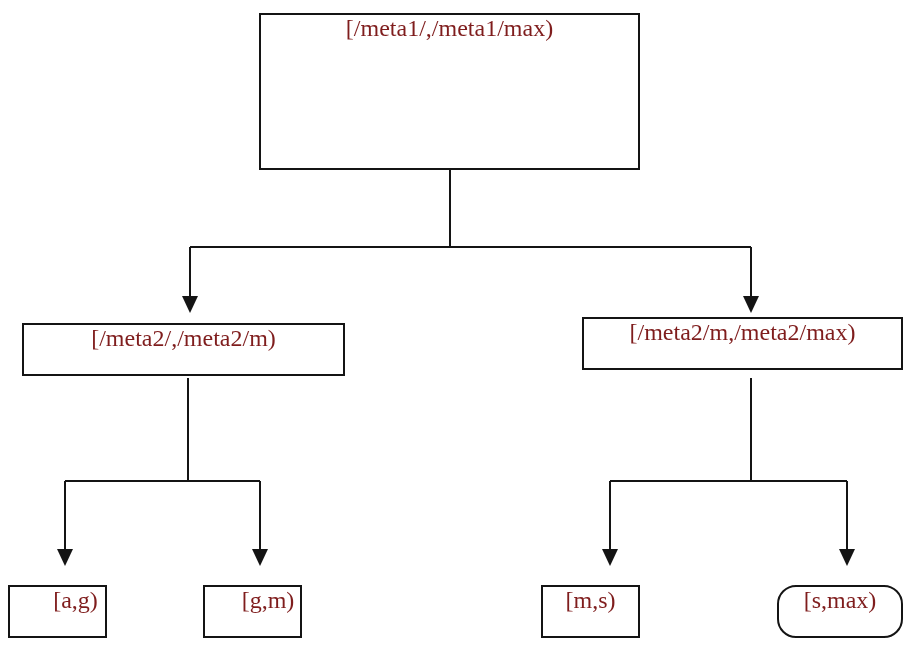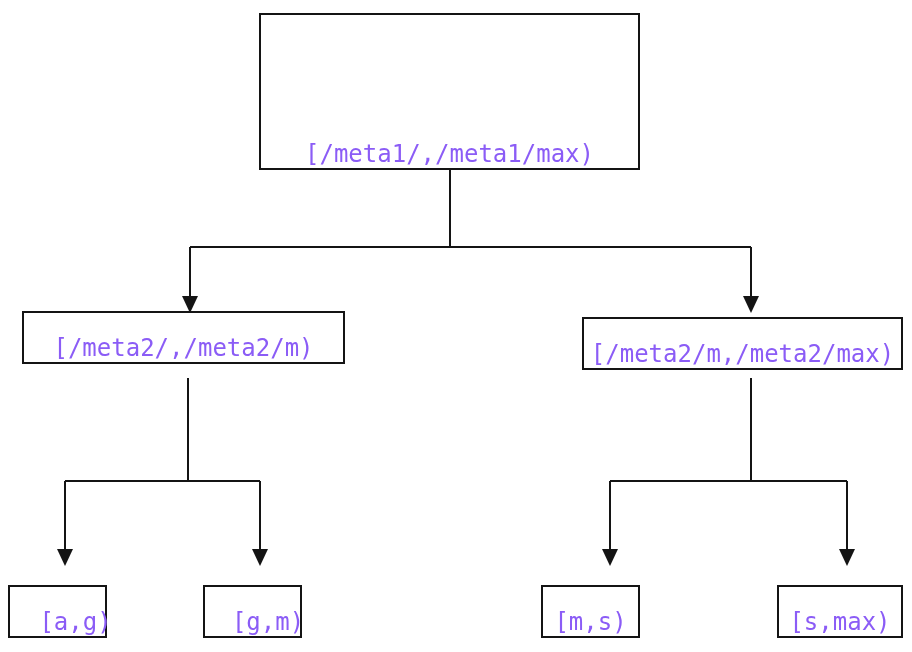--- a/index.html
+++ b/index.html
@@ -20,35 +20,36 @@
     left: 0;
     top: 0;
     z-index: 0;
   }
   .node {
     position: absolute;
     box-sizing: border-box;
     background: #ffffff;
     border: 2px solid #141414;
     display: flex;
-    align-items: flex-end;
+    align-items: flex-start;
     justify-content: center;
-    color: #8b5cf6;
+    color: #7f1d1d;
     font-size: 24px;
     letter-spacing: 0px;
     white-space: nowrap;
     z-index: 1;
+    font-family: Liberation Serif, serif;
   }
   .node-root   { left: 259px; top: 13px;  width: 381px; height: 157px; }
-  .node-left   { left: 22px;  top: 311px; width: 323px; height: 53px; }
+  .node-left   { left: 22px;  top: 323px; width: 323px; height: 53px; }
   .node-right  { left: 582px; top: 317px; width: 321px; height: 53px; }
   .node-ll     { left: 8px;   top: 585px; width: 99px;  height: 53px; padding-left: 36px; }
   .node-lr     { left: 203px; top: 585px; width: 99px;  height: 53px; padding-left: 31px; }
   .node-rl     { left: 541px; top: 585px; width: 99px;  height: 53px; }
-  .node-rr     { left: 777px; top: 585px; width: 126px; height: 53px; }
+  .node-rr     { left: 777px; top: 585px; width: 126px; height: 53px; border-radius: 19px; }
   .edge-line {
     stroke: #141414;
     stroke-width: 2;
     fill: none;
   }
   .arrowhead {
     fill: #141414;
     stroke: none;
   }
 </style>

